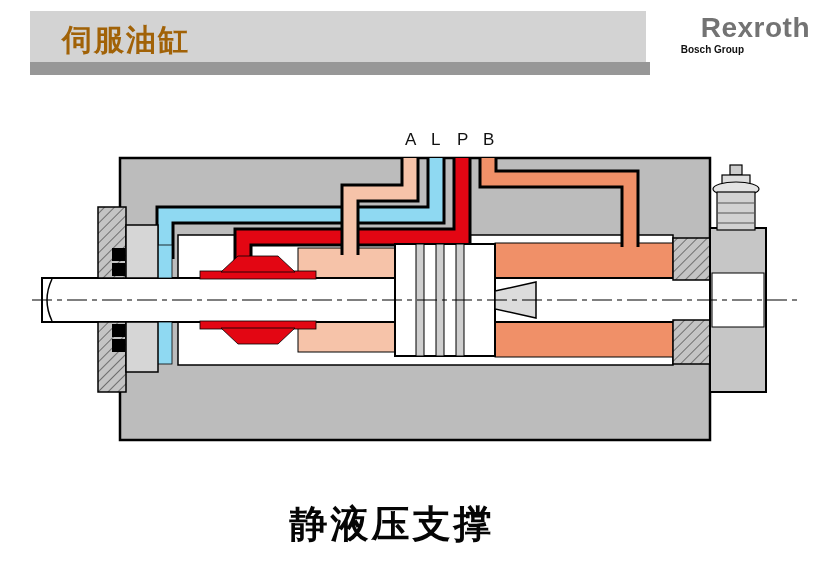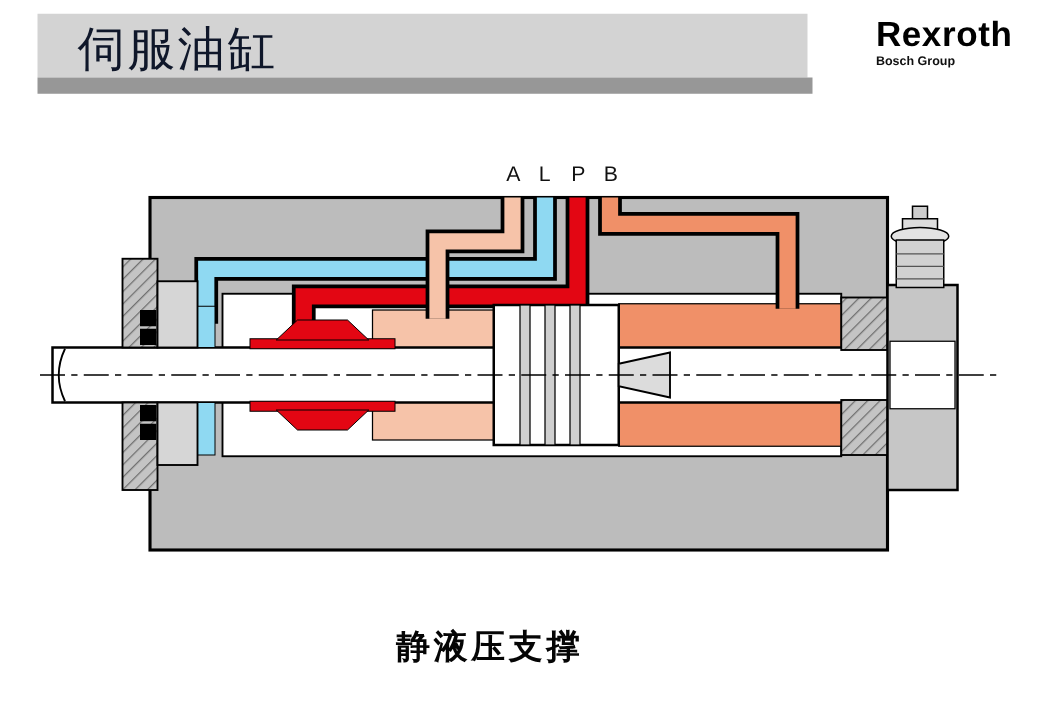--- a/index.html
+++ b/index.html
@@ -12,48 +12,49 @@
     position:absolute;left:30px;top:11px;width:616px;height:51px;
     background:#d3d3d3;
   }
   .banner-underline{
     position:absolute;left:30px;top:62px;width:620px;height:13px;
     background:#979797;
   }
   .slide-title{
     position:absolute;left:62px;top:18px;
     font-family:"Liberation Serif", serif;
-    font-weight:normal;font-size:38px;color:#0f172a;
+    font-weight:bold;font-size:30px;color:#a16207;
     letter-spacing:2px;line-height:44px;
   }
   .logo{
     position:absolute;right:26px;top:14px;text-align:left;line-height:1;
   }
   .logo-brand{
     display:block;
-    color:#000000;font-weight:bold;font-size:28px;letter-spacing:0.5px;
+    color:#737373;font-weight:bold;font-size:28px;letter-spacing:0.5px;
     font-family:"Liberation Sans", sans-serif;
+    margin-left:20px;
   }
   .logo-group{
     display:block;margin-top:3px;
     color:#101010;font-weight:bold;font-size:10px;
     font-family:"Liberation Sans", sans-serif;
   }
   .diagram-wrap{
     position:absolute;left:0;top:0;width:836px;height:579px;
   }
   .port-label{
     position:absolute;top:130px;
     font-size:17px;color:#111;font-weight:500;
     font-family:"Liberation Sans", sans-serif;
   }
   .caption{
     position:absolute;left:0;top:499px;width:784px;text-align:center;
     font-family:"Liberation Serif", serif;
-    font-weight:bold;font-size:27px;color:#050505;letter-spacing:3px;
+    font-weight:bold;font-size:38px;color:#050505;letter-spacing:3px;
   }
 </style>
 </head>
 <body>
 
 <div class="banner"></div>
 <div class="banner-underline"></div>
 <div class="slide-title">伺服油缸</div>
 
 <div class="logo">

